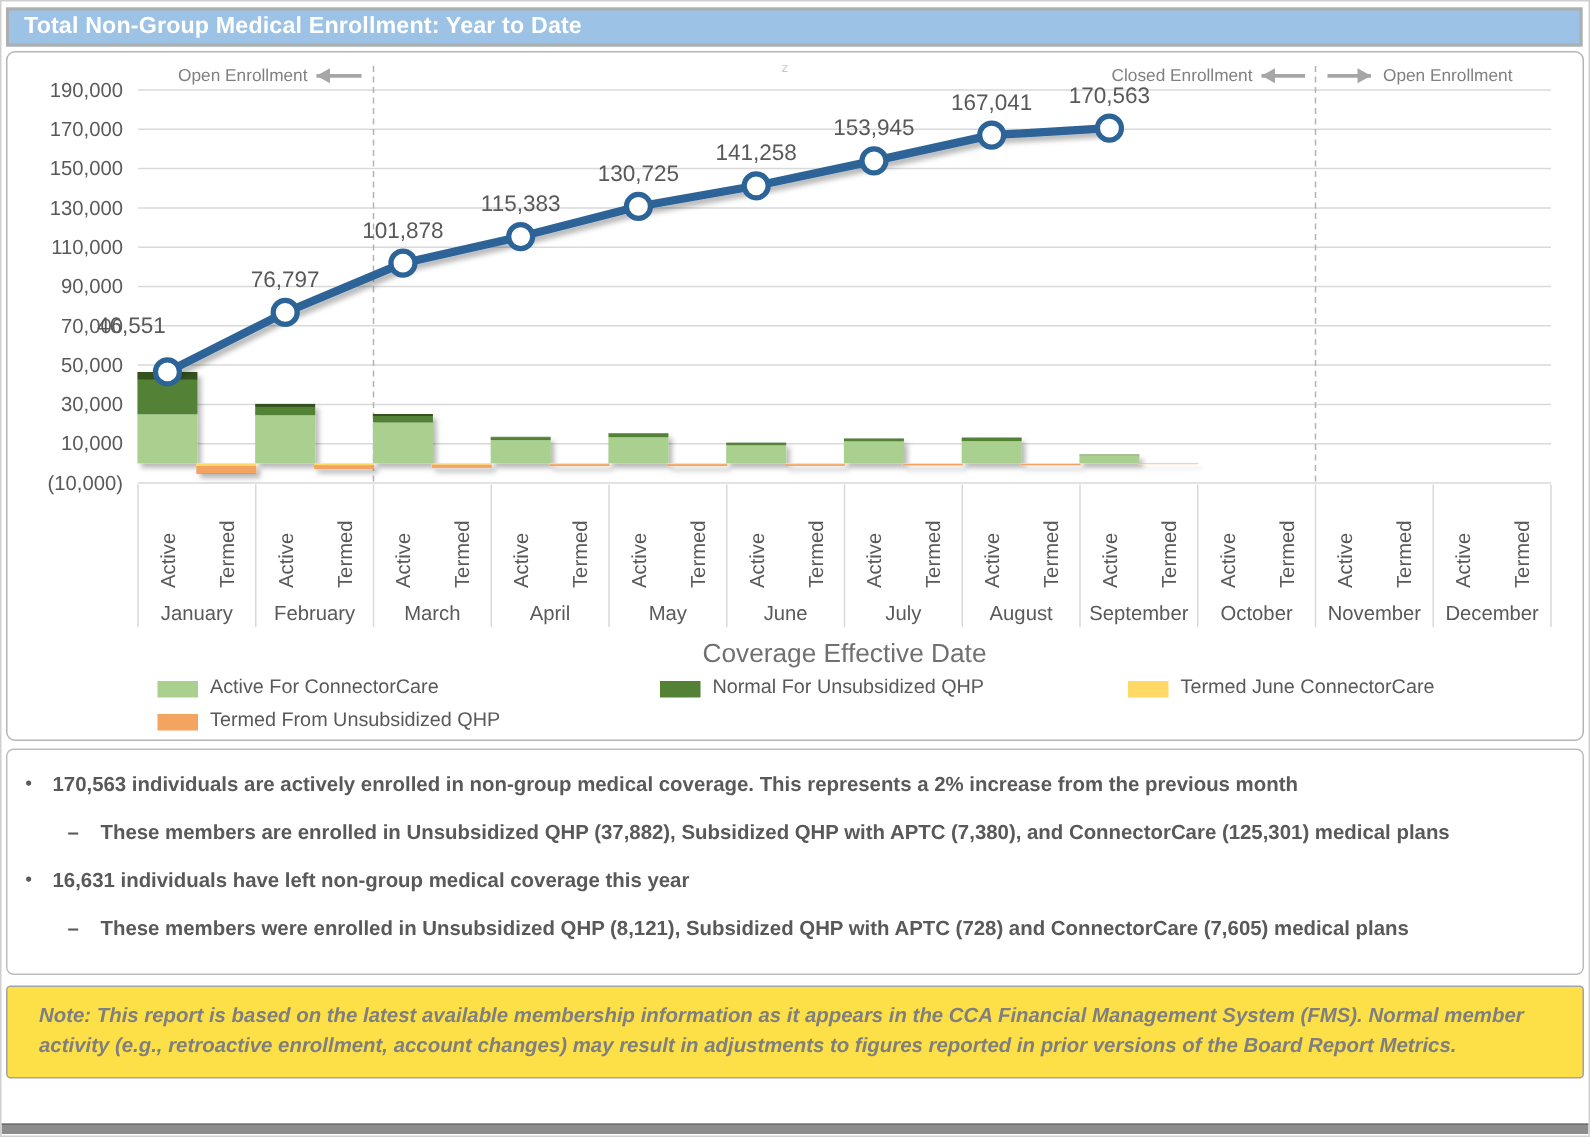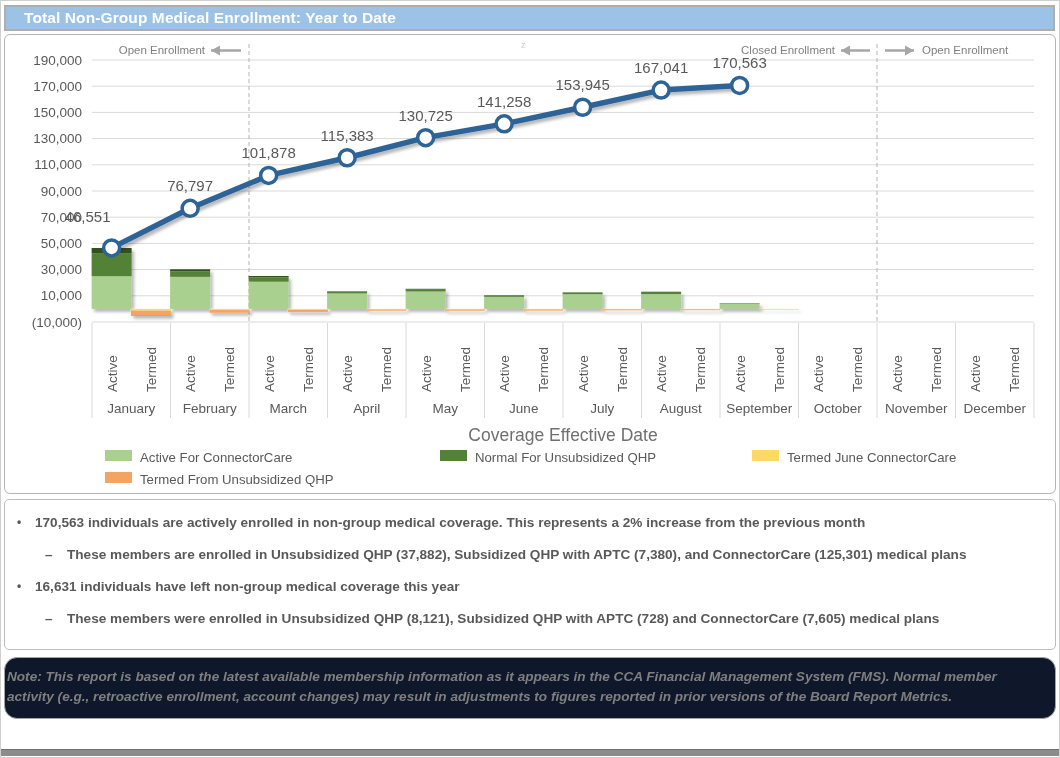--- a/index.html
+++ b/index.html
@@ -13,66 +13,66 @@
   }
   .title-bar{
     margin:4px 4px 3px 3px;
     height:22px;
     background:#9cc2e5;
     border:2px solid #aeaeae;
     color:#fff;
     font-size:15.5px;
     font-weight:bold;
     line-height:22px;
-    padding-left:18px;
+    padding-left:10px;
     letter-spacing:.1px;
   }
   .chart-panel{
     margin:0 3px;
     border:1.5px solid #b5b5b5;
     border-radius:6px;
     padding:1px 0 4px 0;
     background:#fff;
   }
   #chart-svg{display:block;}
   .legend-grid{
     margin:2px 0 2px 100px;
     display:grid;
     grid-template-columns:335px 312px auto;
     row-gap:7px;
     font-size:13.2px;
     color:#595959;
   }
-  .legend-item{display:flex;align-items:flex-start;}
+  .legend-item{display:flex;align-items:flex-end;}
   .legend-swatch{width:27px;height:11px;margin-right:8px;flex:0 0 auto;}
   .bullets-panel{
     margin:5px 3px 0 3px;
     border:1.5px solid #bdbdbd;
     border-radius:5px;
     padding:15px 16px 6px 12px;
     color:#595959;
     font-weight:bold;
     font-size:13.6px;
     background:#fff;
   }
   .bullet-row{display:flex;margin-bottom:15px;line-height:1.25;}
   .bullet-row.level-1 .bullet-marker{width:18px;flex:0 0 auto;font-size:12px;}
   .bullet-row.level-2{margin-left:28px;}
   .bullet-row.level-2 .bullet-marker{width:22px;flex:0 0 auto;}
   .note-panel{
     margin:7px 3px 0 3px;
     border:1.5px solid #a3a3a3;
-    border-radius:13px;
-    background:#0f172a;
+    border-radius:3px;
+    background:#fde047;
     color:#7f7f7f;
     font-weight:bold;
     font-style:italic;
     font-size:13.6px;
     line-height:1.5;
-    padding:9px 12px 10px 2px;
+    padding:9px 12px 10px 21px;
   }
   .bottom-bar{
     position:absolute;
     left:0;right:0;bottom:1px;
     height:6px;
     background:#8c8c8c;
     border-top:1px solid #6e6e6e;
   }
 </style>
 </head>

